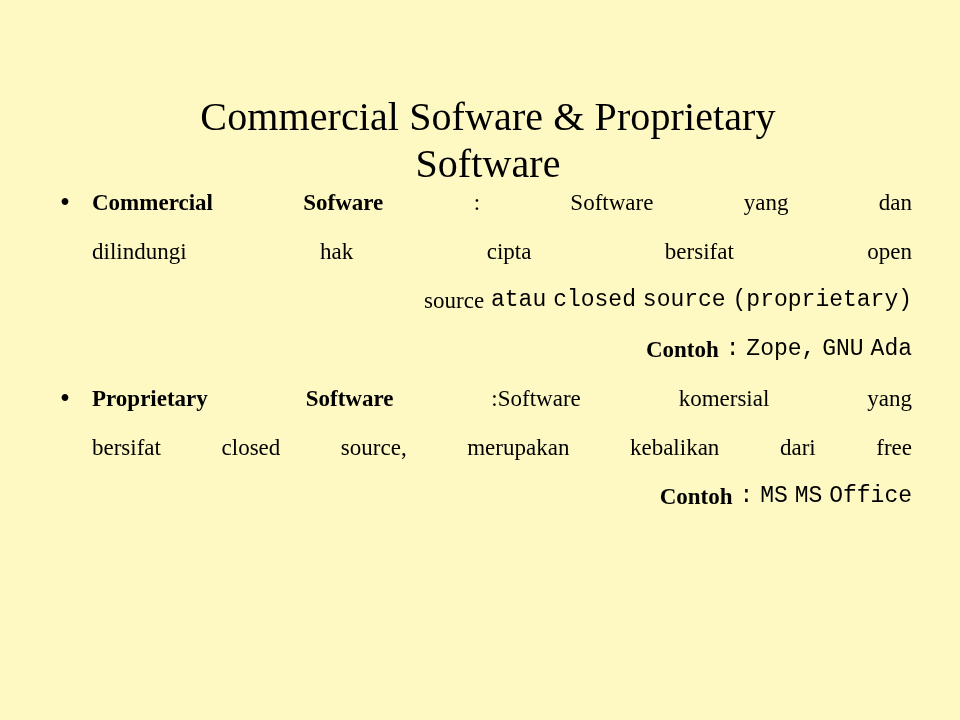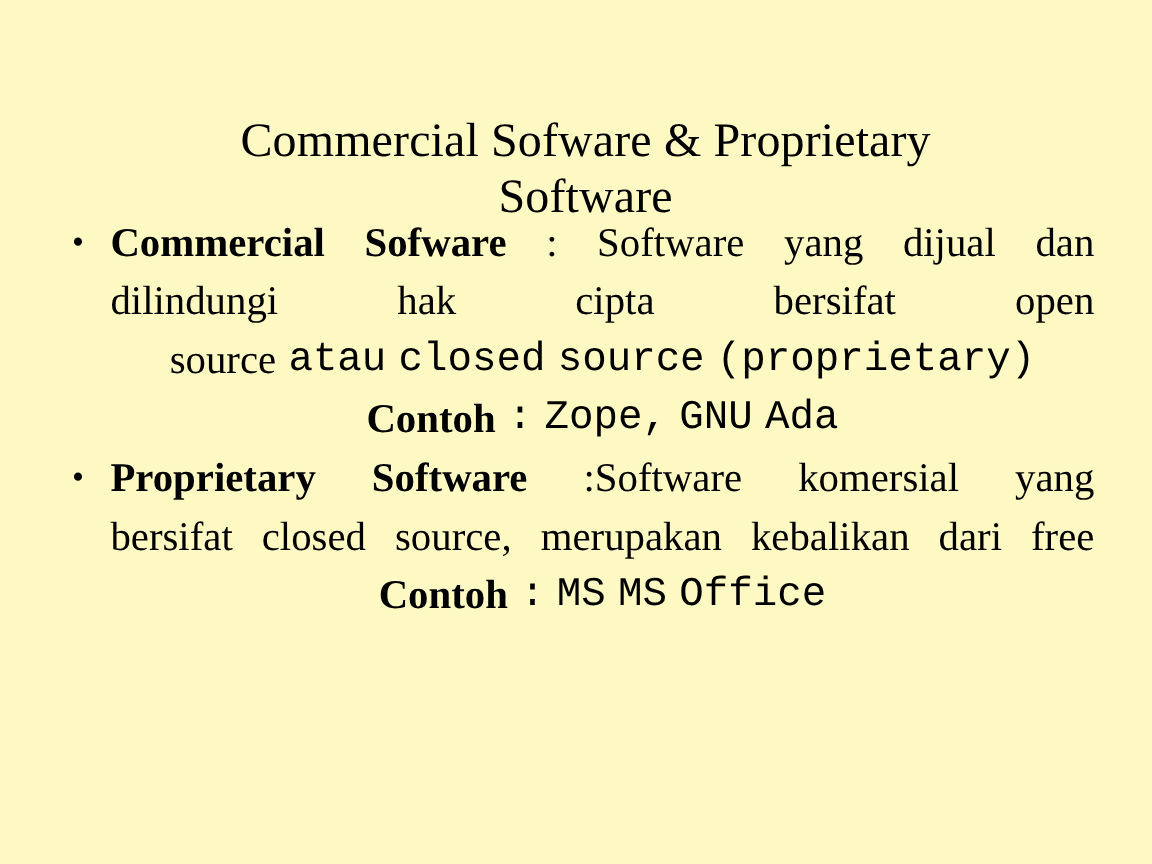--- a/index.html
+++ b/index.html
@@ -47,21 +47,21 @@
     left: 52px;
     top: 178px;
     width: 860px;
   }
 
   
   .para {
     position: relative;
     padding-left: 40px;
     margin: 0;
-    font-size: 34px;
+    font-size: 23px;
     line-height: 49px;
     text-align: justify;
     text-justify: inter-word;
     color: #000000;
   }
   .para.bulleted::before {
     content: "\2022";
     position: absolute;
     left: 8px;
     top: 0;
@@ -81,21 +81,21 @@
   }
 
   
   .jline {
     display: flex;
     justify-content: space-between;
     width: 100%;
     white-space: nowrap;
   }
   .jline.last {
-    justify-content: center;
+    justify-content: flex-end;
   }
   .jline.last .w + .w {
     margin-left: 0.30em;
     font-family: Liberation Mono, monospace;
   }
   .jline .w {
     display: inline-block;
   }
 </style>
 </head>
@@ -109,21 +109,20 @@
   </h1>
 
   <div class="slide-body">
       <div class="para bulleted">
         <span class="jline">
           <span class="w b">Commercial</span>
           <span class="w b">Sofware</span>
           <span class="w">:</span>
           <span class="w">Software</span>
           <span class="w">yang</span>
-          <span class="w">dijual</span>
           <span class="w">dan</span>
         </span>
         <span class="jline">
           <span class="w">dilindungi</span>
           <span class="w">hak</span>
           <span class="w">cipta</span>
           <span class="w">bersifat</span>
           <span class="w">open</span>
         </span>
         <span class="jline last">

